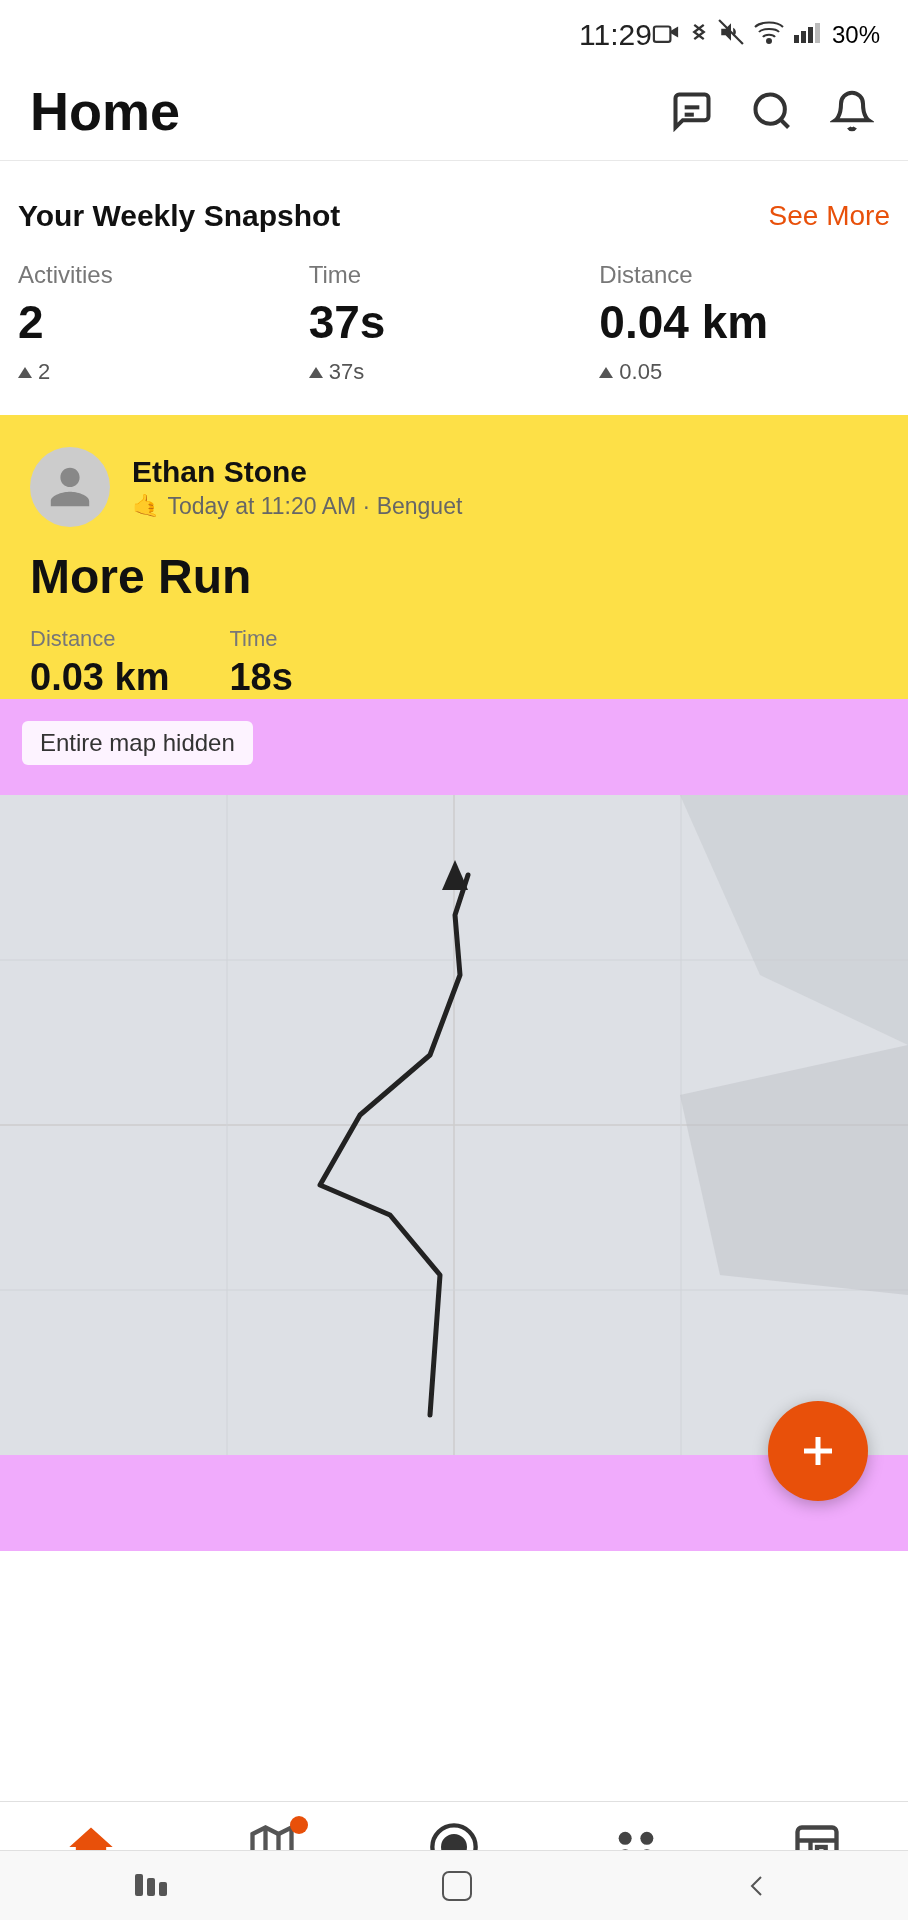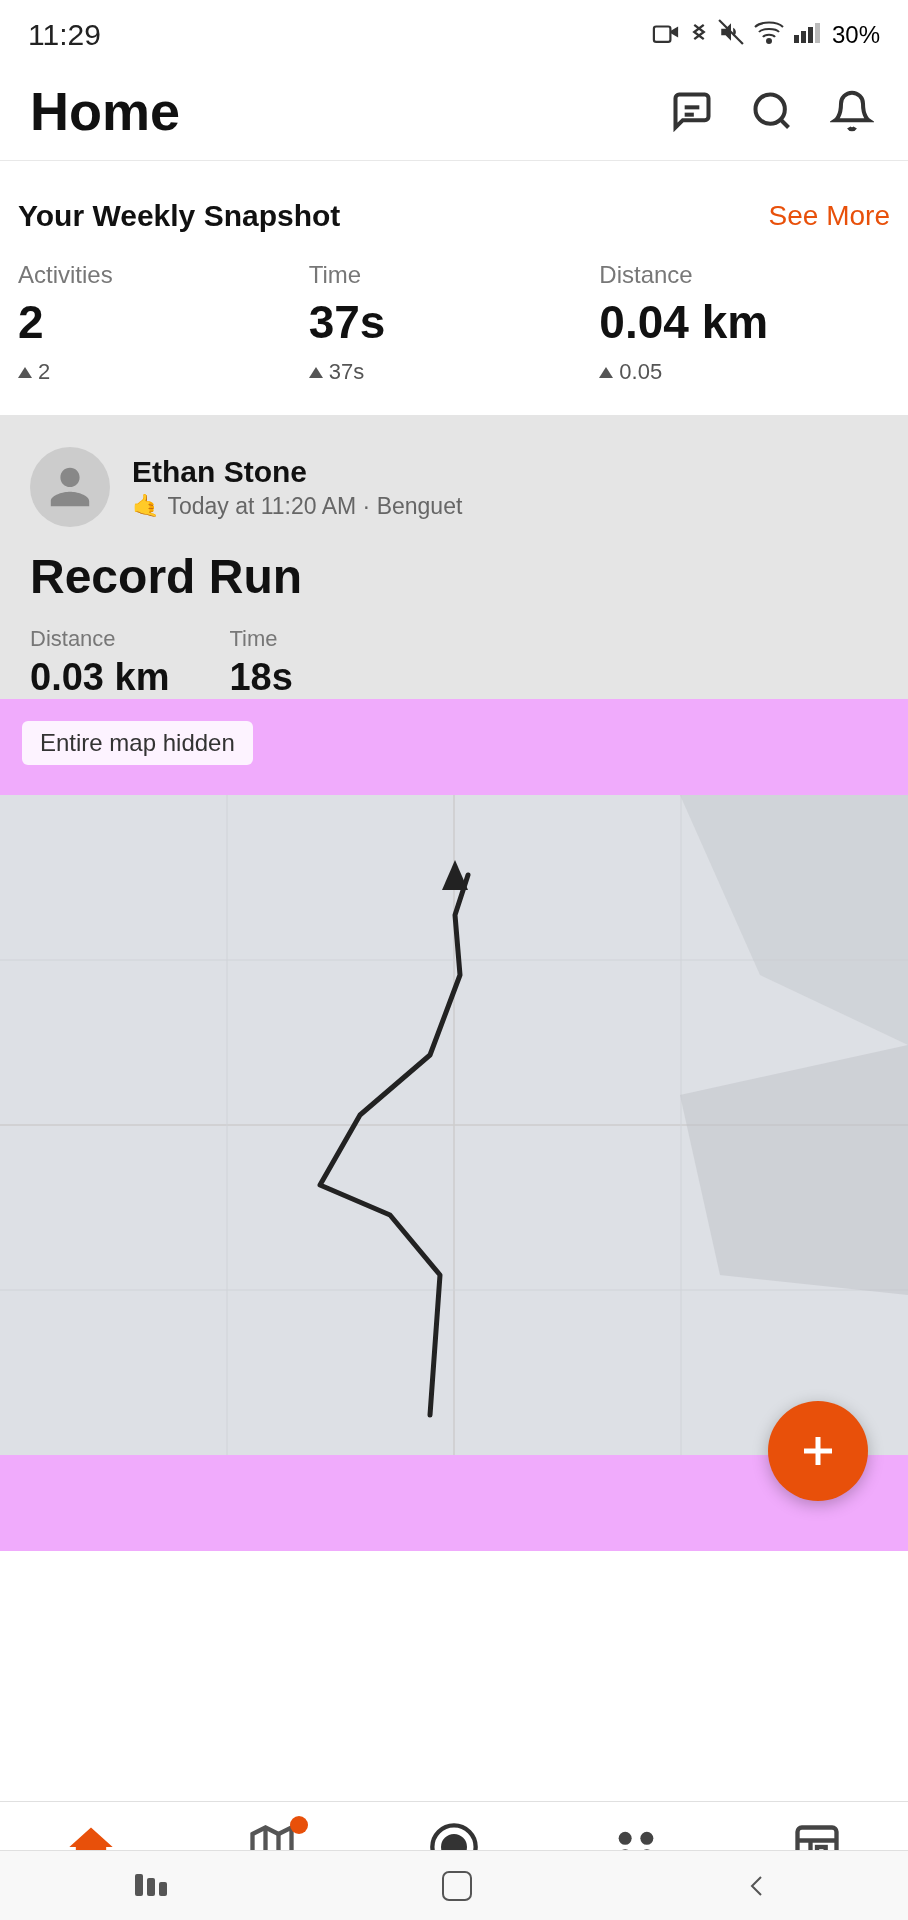--- a/index.html
+++ b/index.html
@@ -9,21 +9,21 @@
       min-height: 1920px;
       background: #fff;
       font-family: 'Helvetica Neue', Arial, sans-serif;
       position: relative;
       overflow-x: hidden;
     }
 
     
     .status-bar {
       display: flex;
-      justify-content: space-between;
+      justify-content: flex-end;
       align-items: center;
       padding: 18px 28px 10px;
       background: #fff;
     }
     .status-time {
       font-size: 30px;
       font-weight: 500;
       color: #222;
     }
     .status-icons {
@@ -130,21 +130,21 @@
       width: 0;
       height: 0;
       border-left: 7px solid transparent;
       border-right: 7px solid transparent;
       border-bottom: 11px solid #555;
       display: inline-block;
     }
 
     
     .activity-section {
-      background: #e5e5e5;
+      background: #fde047;
       padding: 32px 30px 0;
     }
     .activity-user {
       display: flex;
       align-items: center;
       gap: 22px;
       margin-bottom: 22px;
     }
     .avatar {
       width: 80px;
@@ -438,21 +438,21 @@
     </div>
     <div class="user-info">
       <div class="user-name">Ethan Stone</div>
       <div class="user-meta">
         <span class="run-icon">🤙</span>
         <span>Today at 11:20 AM · Benguet</span>
       </div>
     </div>
   </div>
 
-  <div class="activity-title">Record Run</div>
+  <div class="activity-title">More Run</div>
 
   <div class="activity-stats">
     <div class="act-stat">
       <div class="act-stat-label">Distance</div>
       <div class="act-stat-value">0.03 km</div>
     </div>
     <div class="act-stat">
       <div class="act-stat-label">Time</div>
       <div class="act-stat-value">18s</div>
     </div>

